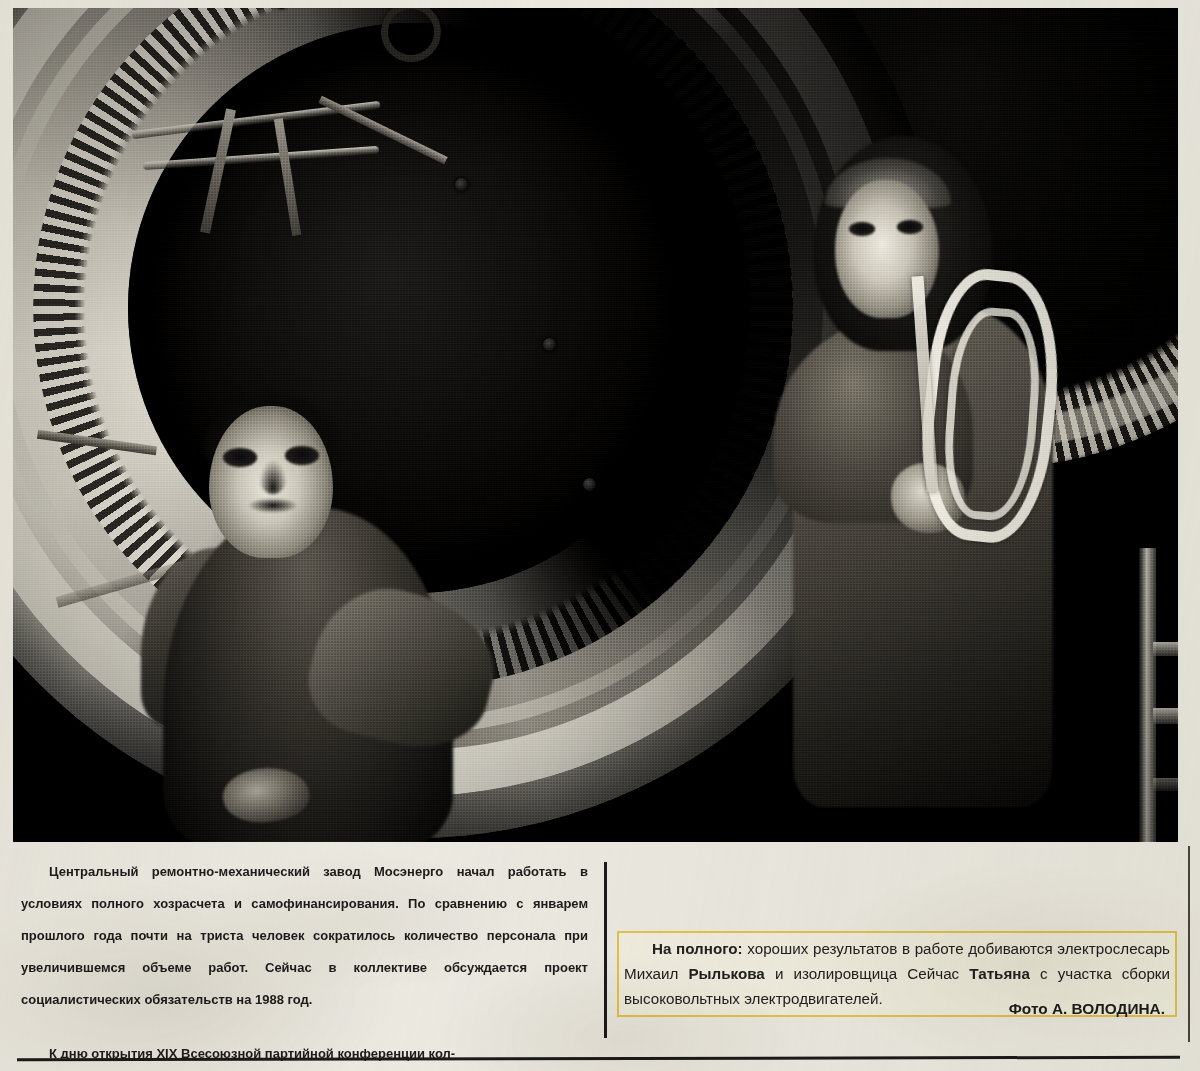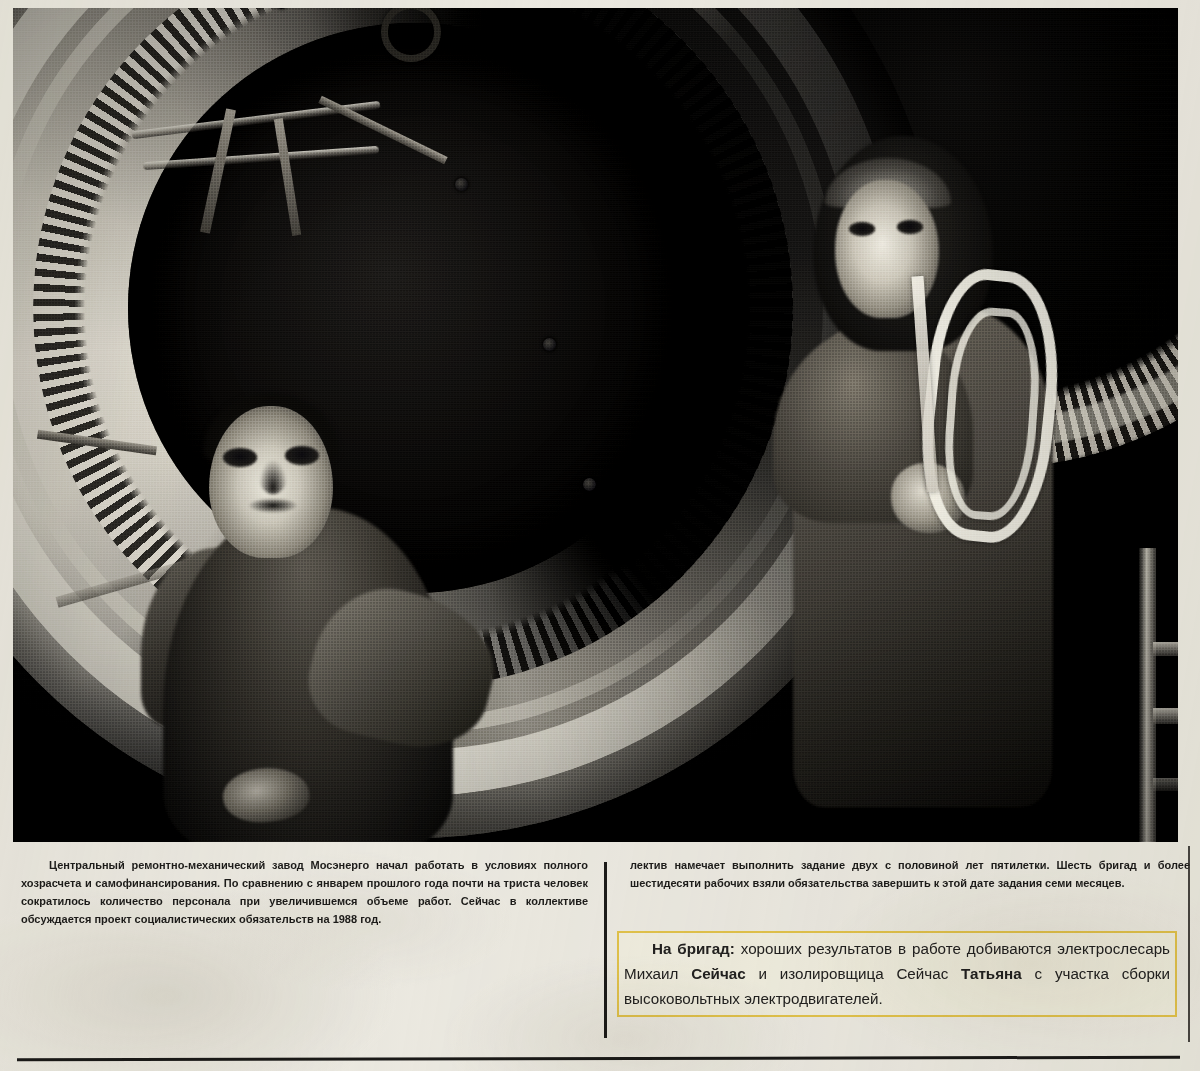--- a/index.html
+++ b/index.html
@@ -340,22 +340,22 @@
   .body-text {
     position:absolute;
     left: 13px; top: 856px;
     width: 1168px; height: 180px;
   }
   .col {
     position:absolute;
     top:0;
     font-family: "Liberation Sans", sans-serif;
     font-weight: 700;
-    font-size: 11px;
-    line-height: 18px;
+    font-size: 13px;
+    line-height: 32px;
     color: #1d1c1a;
     text-align: justify;
     text-justify: inter-word;
   }
   .col-left  { left: 8px;   width: 567px; }
   .col-right { left: 617px; width: 560px; }
   .col p { margin: 0 0 0 0; }
   .col p.indent { text-indent: 28px; }
   .gap { height: 22px; }
 
@@ -497,30 +497,29 @@
     </div>
   </div>
 
   <div class="col-rule"></div>
 
   <div class="body-text">
 
     <div class="col col-left">
       <p class="indent">Центральный ремонтно-механический завод Мосэнерго начал работать в условиях полного хозрасчета и самофинансирования. По сравнению с январем прошлого года почти на триста человек сократилось количество персонала при увеличившемся объеме работ. Сейчас в коллективе обсуждается проект социалистических обязательств на 1988 год.</p>
       <div class="gap"></div>
+      <p class="indent">К дню открытия XIX Всесоюзной партийной конференции кол-</p>
     </div>
 
-    <div class="col col-right">
-      <p>лектив намечает выполнить задание двух с половиной лет пятилетки. Шесть бригад и более шестидесяти рабочих взяли обязательства завершить к этой дате задания семи месяцев.</p>
-    </div>
 
   </div>
 
   <div class="caption-box">
-    <p><b>На бригад:</b><span> хороших результатов в работе добиваются электрослесарь Михаил </span><b>Сейчас</b><span> и изолировщица Сейчас </span><b>Татьяна</b><span> с участка сборки высоковольтных электродвигателей.</span></p>
+    <p><b>На полного:</b><span> хороших результатов в работе добиваются электрослесарь Михаил </span><b>Рылькова</b><span> и изолировщица Сейчас </span><b>Татьяна</b><span> с участка сборки высоковольтных электродвигателей.</span></p>
   </div>
 
+  <div class="credit">Фото А. ВОЛОДИНА.</div>
 
   <div class="bottom-rule"></div>
   <div class="edge-right-rule"></div>
 
   <div class="paper-grain"></div>
 </div>
 
 </body></html>

